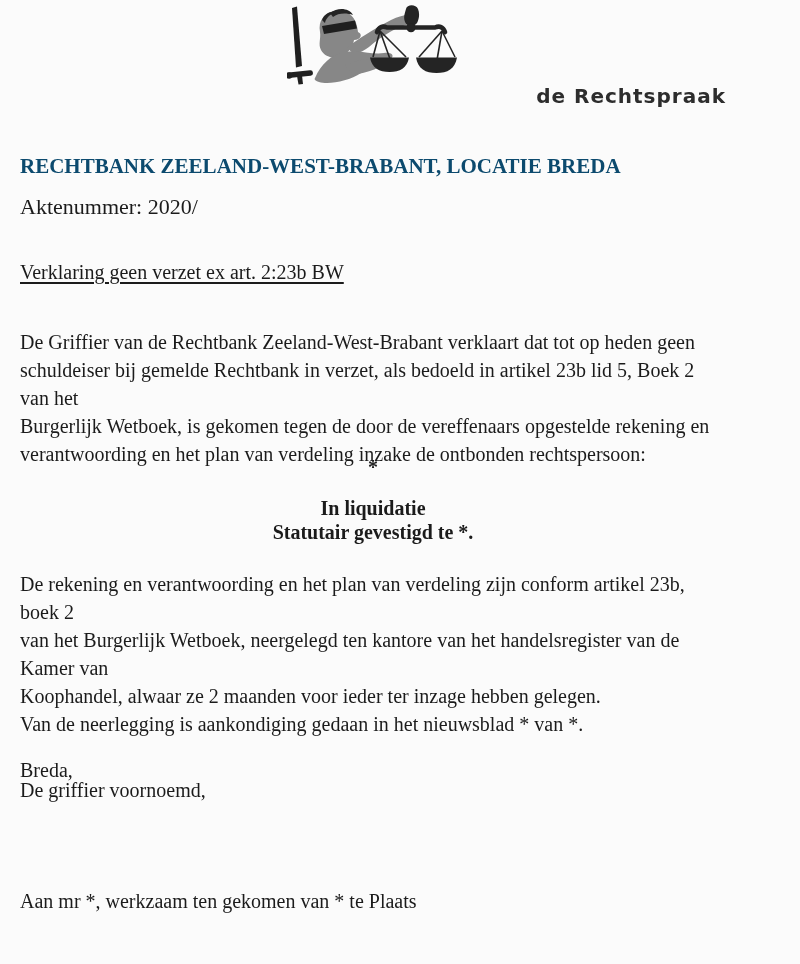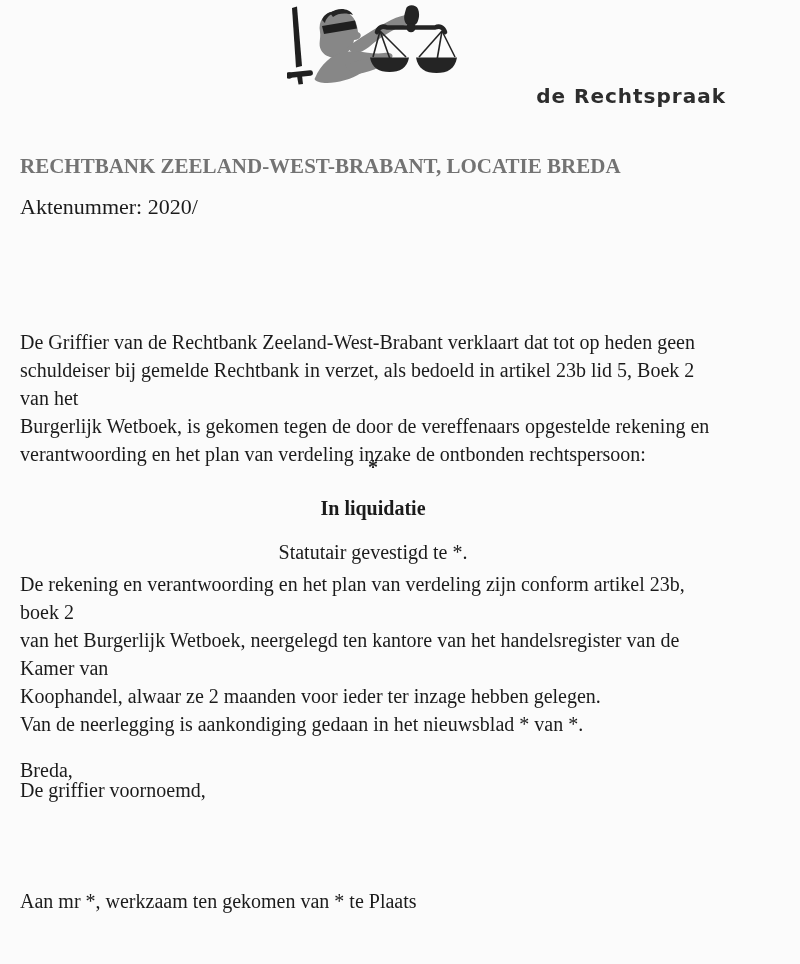--- a/index.html
+++ b/index.html
@@ -34,40 +34,40 @@
     letter-spacing: 1px;
     color: #2d2d2d;
   }
 
   
   .court-title {
     top: 154px;
     font-weight: bold;
     font-size: 21px;
     line-height: 24px;
-    color: #737373;
+    color: #0c4a6e;
   }
   .case-number { top: 195px; font-size: 22px; line-height: 24px; }
   .subject {
     top: 260px;
     font-size: 20px;
     line-height: 24px;
     text-decoration: underline;
     text-underline-offset: 3px;
   }
 
   
   .para { top: 0; font-size: 20px; line-height: 28px; white-space: pre-line; margin:0; }
   .para1 { top: 328px; }
   .para2 { top: 570px; }
 
   .centerline { text-align: center; font-size: 20px; line-height: 28px; }
   .asterisk-line { top: 453px; font-weight: bold; }
   .liquidation { top: 494px; font-weight: bold; }
-  .seat { top: 538px; font-weight: normal; }
+  .seat { top: 518px; font-weight: bold; }
 
   .signature { top: 760px; font-size: 20px; line-height: 20px; white-space: pre-line; }
   .closing { top: 889px; font-size: 20px; line-height: 24px; }
 </style>
 </head>
 <body>
 
 <div class="page">
   <div class="content">
 
@@ -115,20 +115,21 @@
         </g>
       </svg>
     </div>
 
     <div class="abs brand">de Rechtspraak</div>
 
     <div class="abs court-title">RECHTBANK ZEELAND-WEST-BRABANT, LOCATIE BREDA</div>
 
     <div class="abs case-number">Aktenummer: 2020/</div>
 
+    <div class="abs subject">Verklaring geen verzet ex art. 2:23b BW</div>
 
     <p class="abs para para1">De Griffier van de Rechtbank Zeeland-West-Brabant verklaart dat tot op heden geen
 schuldeiser bij gemelde Rechtbank in verzet, als bedoeld in artikel 23b lid 5, Boek 2 van het
 Burgerlijk Wetboek, is gekomen tegen de door de vereffenaars opgestelde rekening en
 verantwoording en het plan van verdeling inzake de ontbonden rechtspersoon:</p>
 
     <div class="abs centerline asterisk-line">*</div>
 
     <div class="abs centerline liquidation">In liquidatie</div>
 

